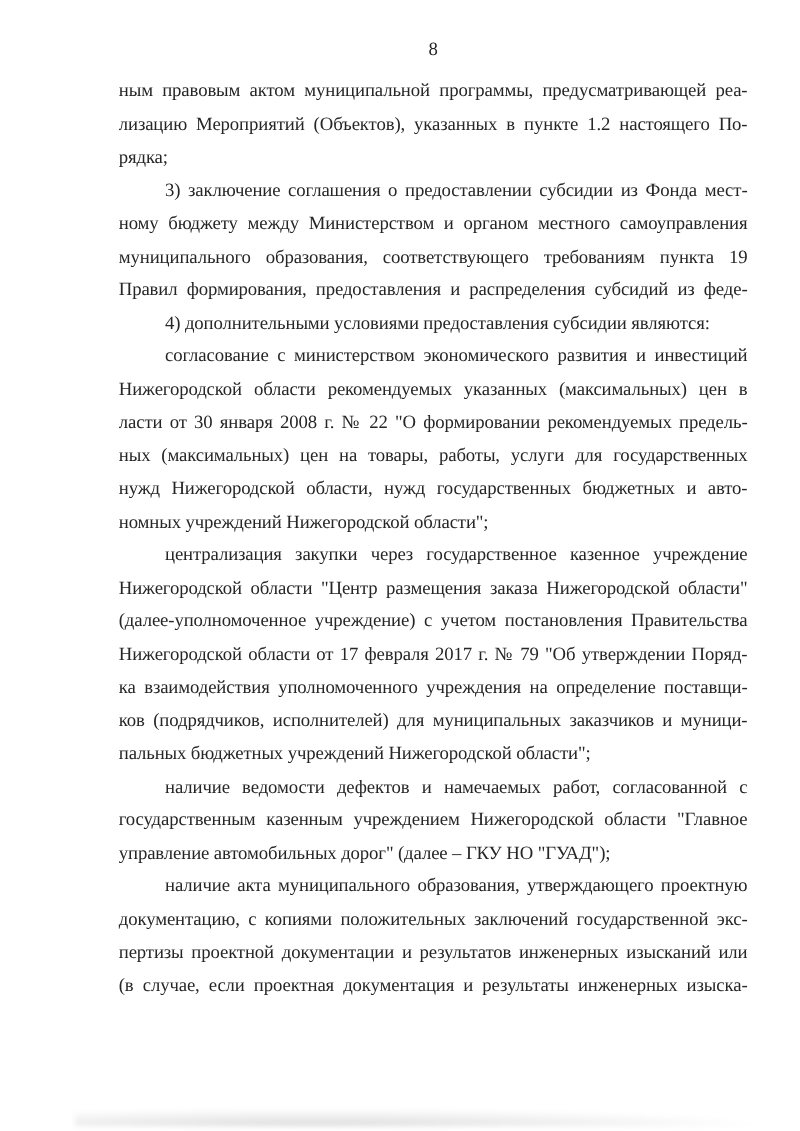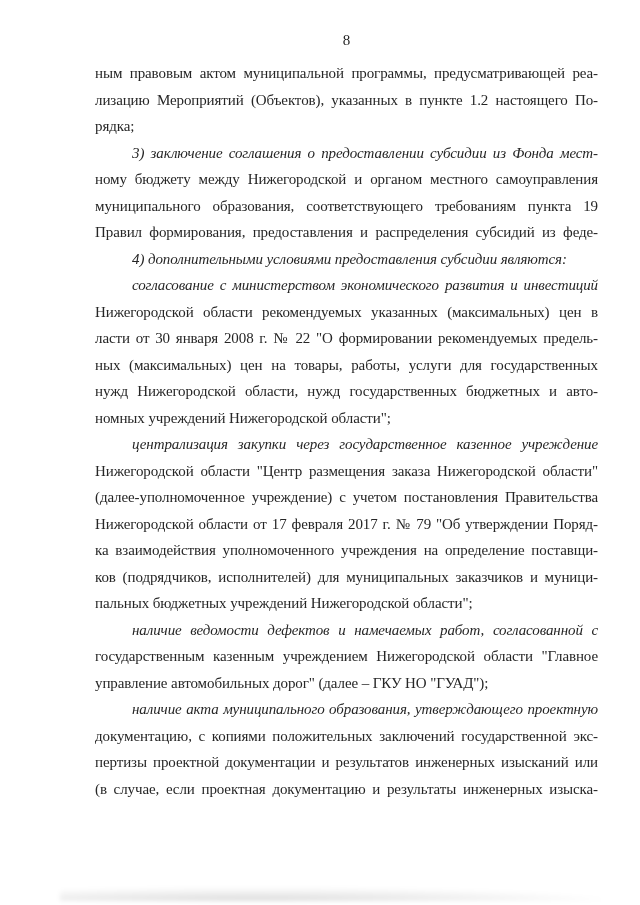--- a/index.html
+++ b/index.html
@@ -40,21 +40,20 @@
     letter-spacing: -0.1px;
     text-align: left;
     white-space: normal;
   }
   .line.just {
     text-align: justify;
     text-align-last: justify;
   }
   .line.first-indent {
     text-indent: 37px;
-    font-style: italic;
   }
   .scan-shadow {
     position: absolute;
     left: 60px;
     right: 30px;
     bottom: 4px;
     height: 14px;
     background: radial-gradient(ellipse at 35% 100%, rgba(0,0,0,0.14), rgba(0,0,0,0) 72%);
     filter: blur(2px);
     pointer-events: none;
@@ -67,21 +66,21 @@
   <div class="page-number">8</div>
 
   <div class="document-body">
       <div class="paragraph">
         <div class="line just">ным правовым актом муниципальной программы, предусматривающей реа-</div>
         <div class="line just">лизацию Мероприятий (Объектов), указанных в пункте 1.2 настоящего По-</div>
         <div class="line">рядка;</div>
       </div>
       <div class="paragraph">
         <div class="line just first-indent">3) заключение соглашения о предоставлении субсидии из Фонда мест-</div>
-        <div class="line just">ному бюджету между Нижегородской и органом местного самоуправления</div>
+        <div class="line just">ному бюджету между Министерством и органом местного самоуправления</div>
         <div class="line just">муниципального образования, соответствующего требованиям пункта 19</div>
         <div class="line just">Правил формирования, предоставления и распределения субсидий из феде-</div>
       </div>
       <div class="paragraph">
         <div class="line first-indent">4) дополнительными условиями предоставления субсидии являются:</div>
       </div>
       <div class="paragraph">
         <div class="line just first-indent">согласование с министерством экономического развития и инвестиций</div>
         <div class="line just">Нижегородской области рекомендуемых указанных (максимальных) цен в</div>
         <div class="line just">ласти от 30 января 2008 г. № 22 "О формировании рекомендуемых предель-</div>
@@ -100,18 +99,18 @@
       </div>
       <div class="paragraph">
         <div class="line just first-indent">наличие ведомости дефектов и намечаемых работ, согласованной с</div>
         <div class="line just">государственным казенным учреждением Нижегородской области "Главное</div>
         <div class="line">управление автомобильных дорог" (далее – ГКУ НО "ГУАД");</div>
       </div>
       <div class="paragraph">
         <div class="line just first-indent">наличие акта муниципального образования, утверждающего проектную</div>
         <div class="line just">документацию, с копиями положительных заключений государственной экс-</div>
         <div class="line just">пертизы проектной документации и результатов инженерных изысканий или</div>
-        <div class="line just">(в случае, если проектная документацию и результаты инженерных изыска-</div>
+        <div class="line just">(в случае, если проектная документация и результаты инженерных изыска-</div>
       </div>
     </div>
 
   <div class="scan-shadow"></div>
 </div>
 
 </body></html>

